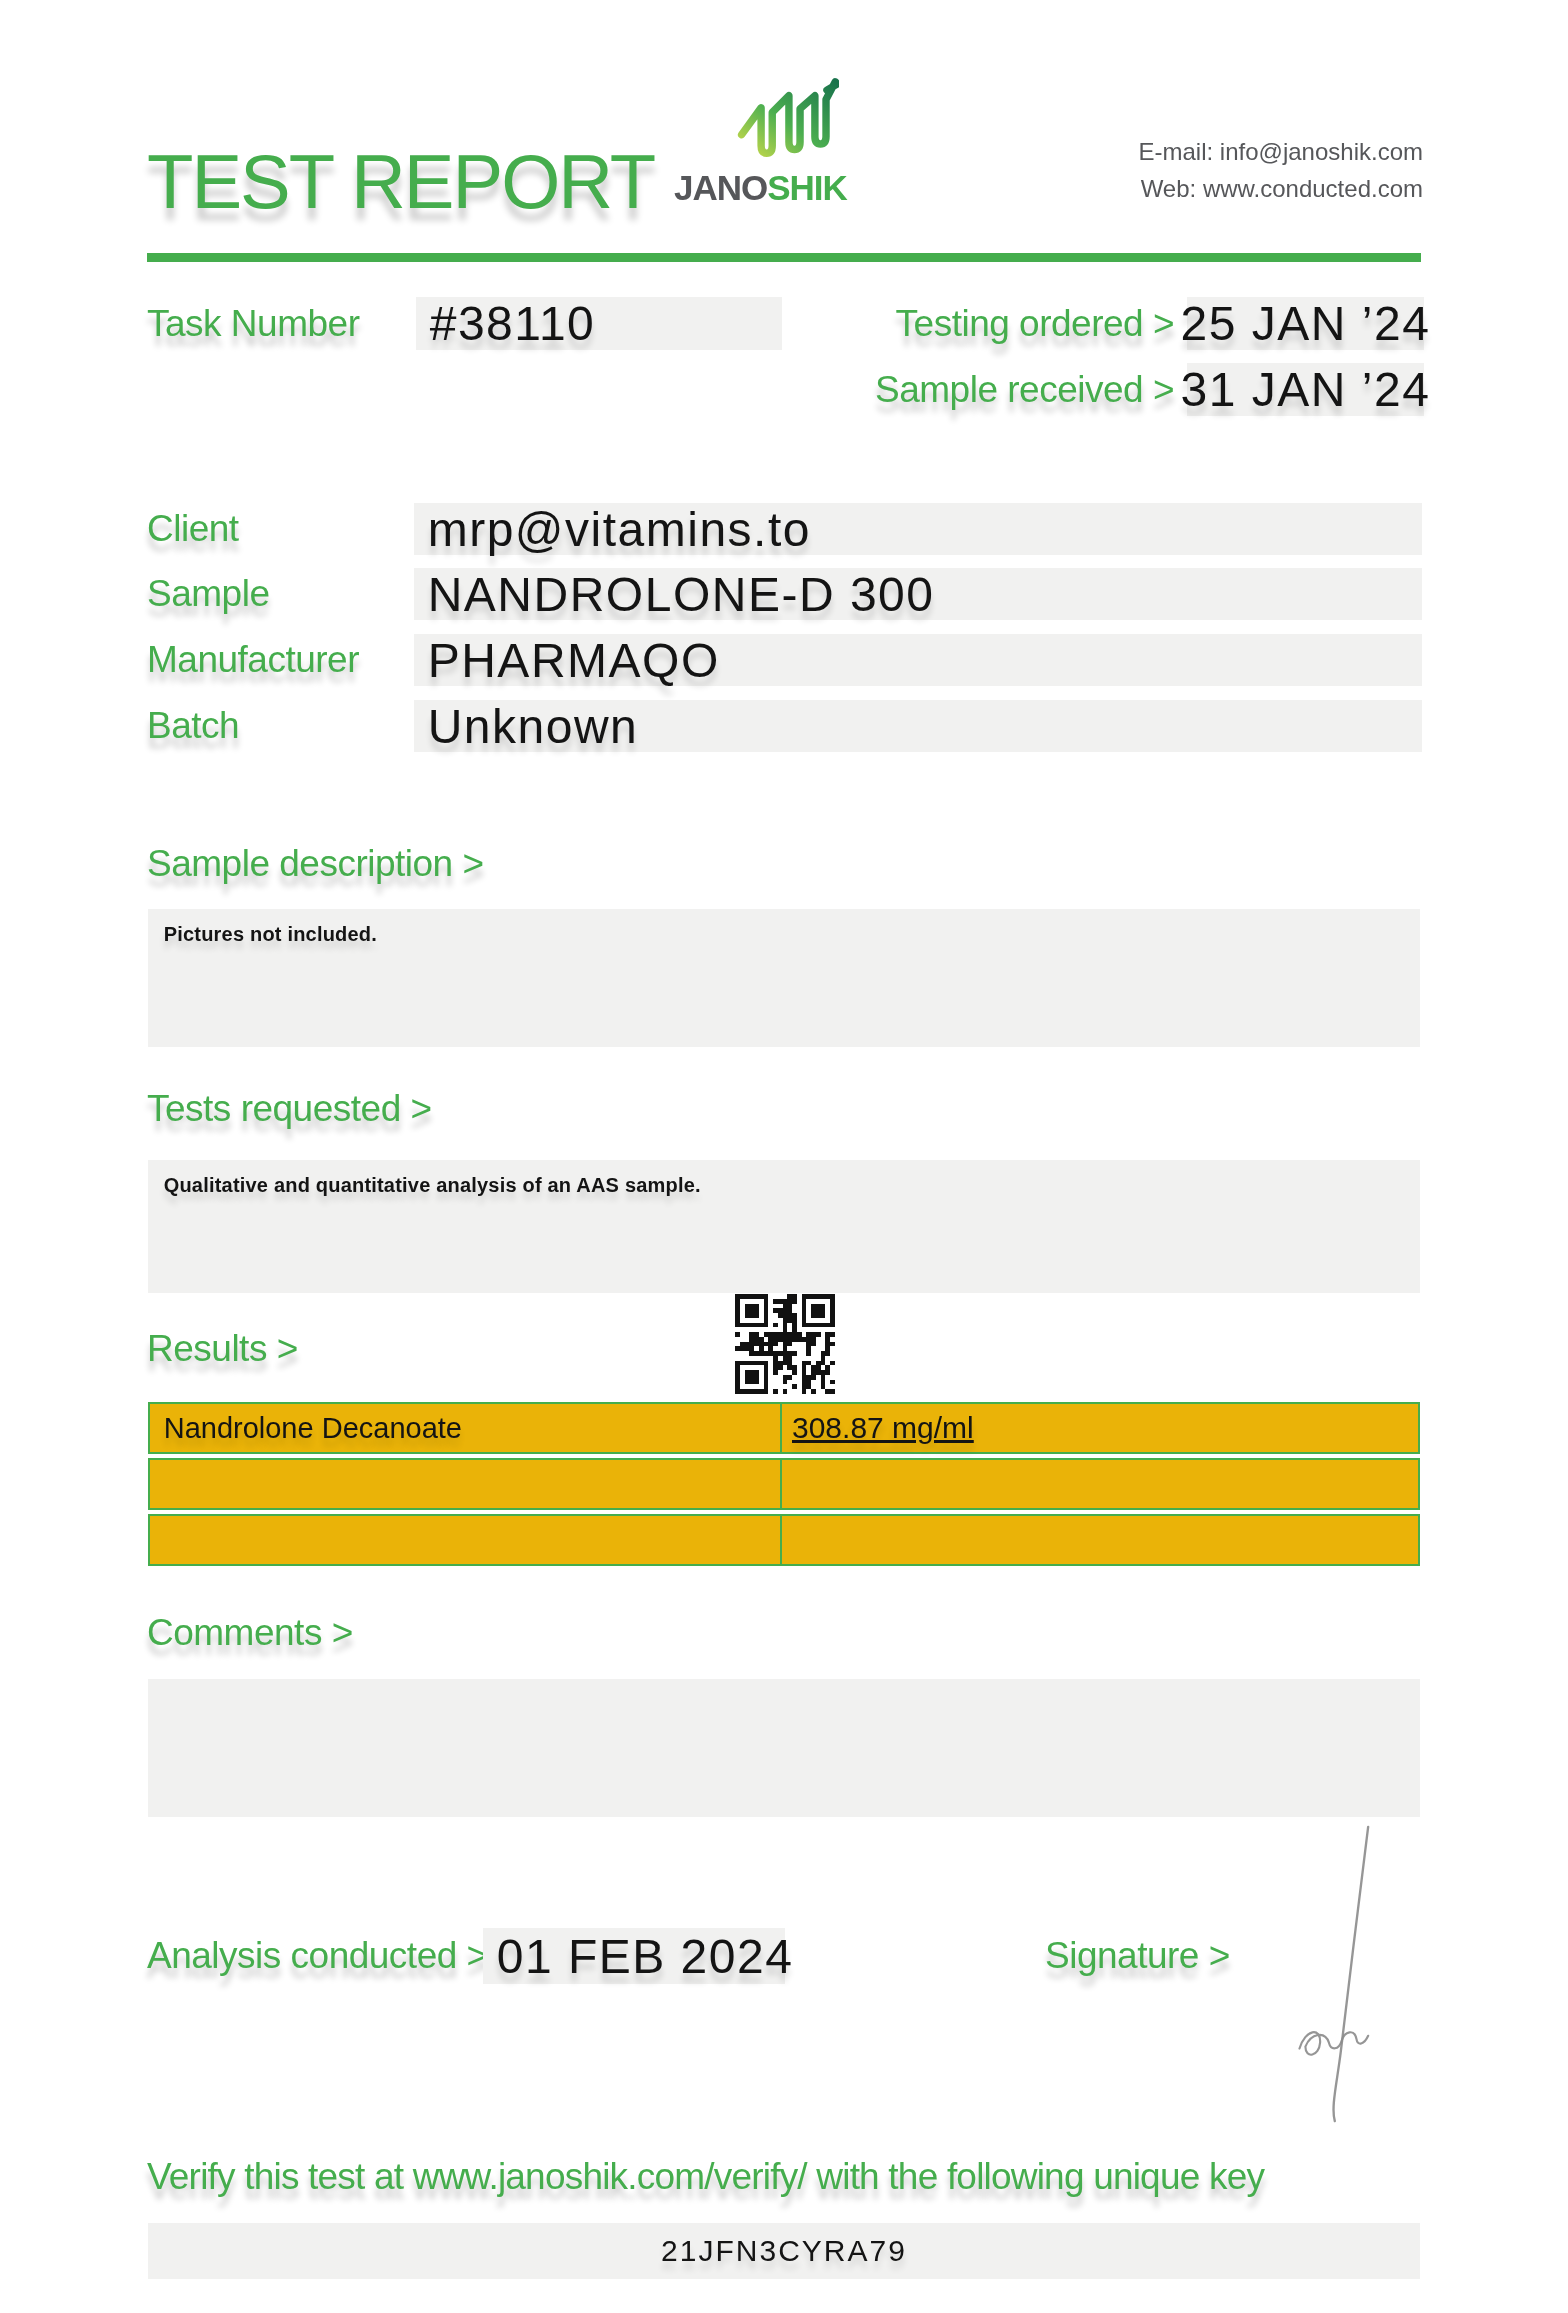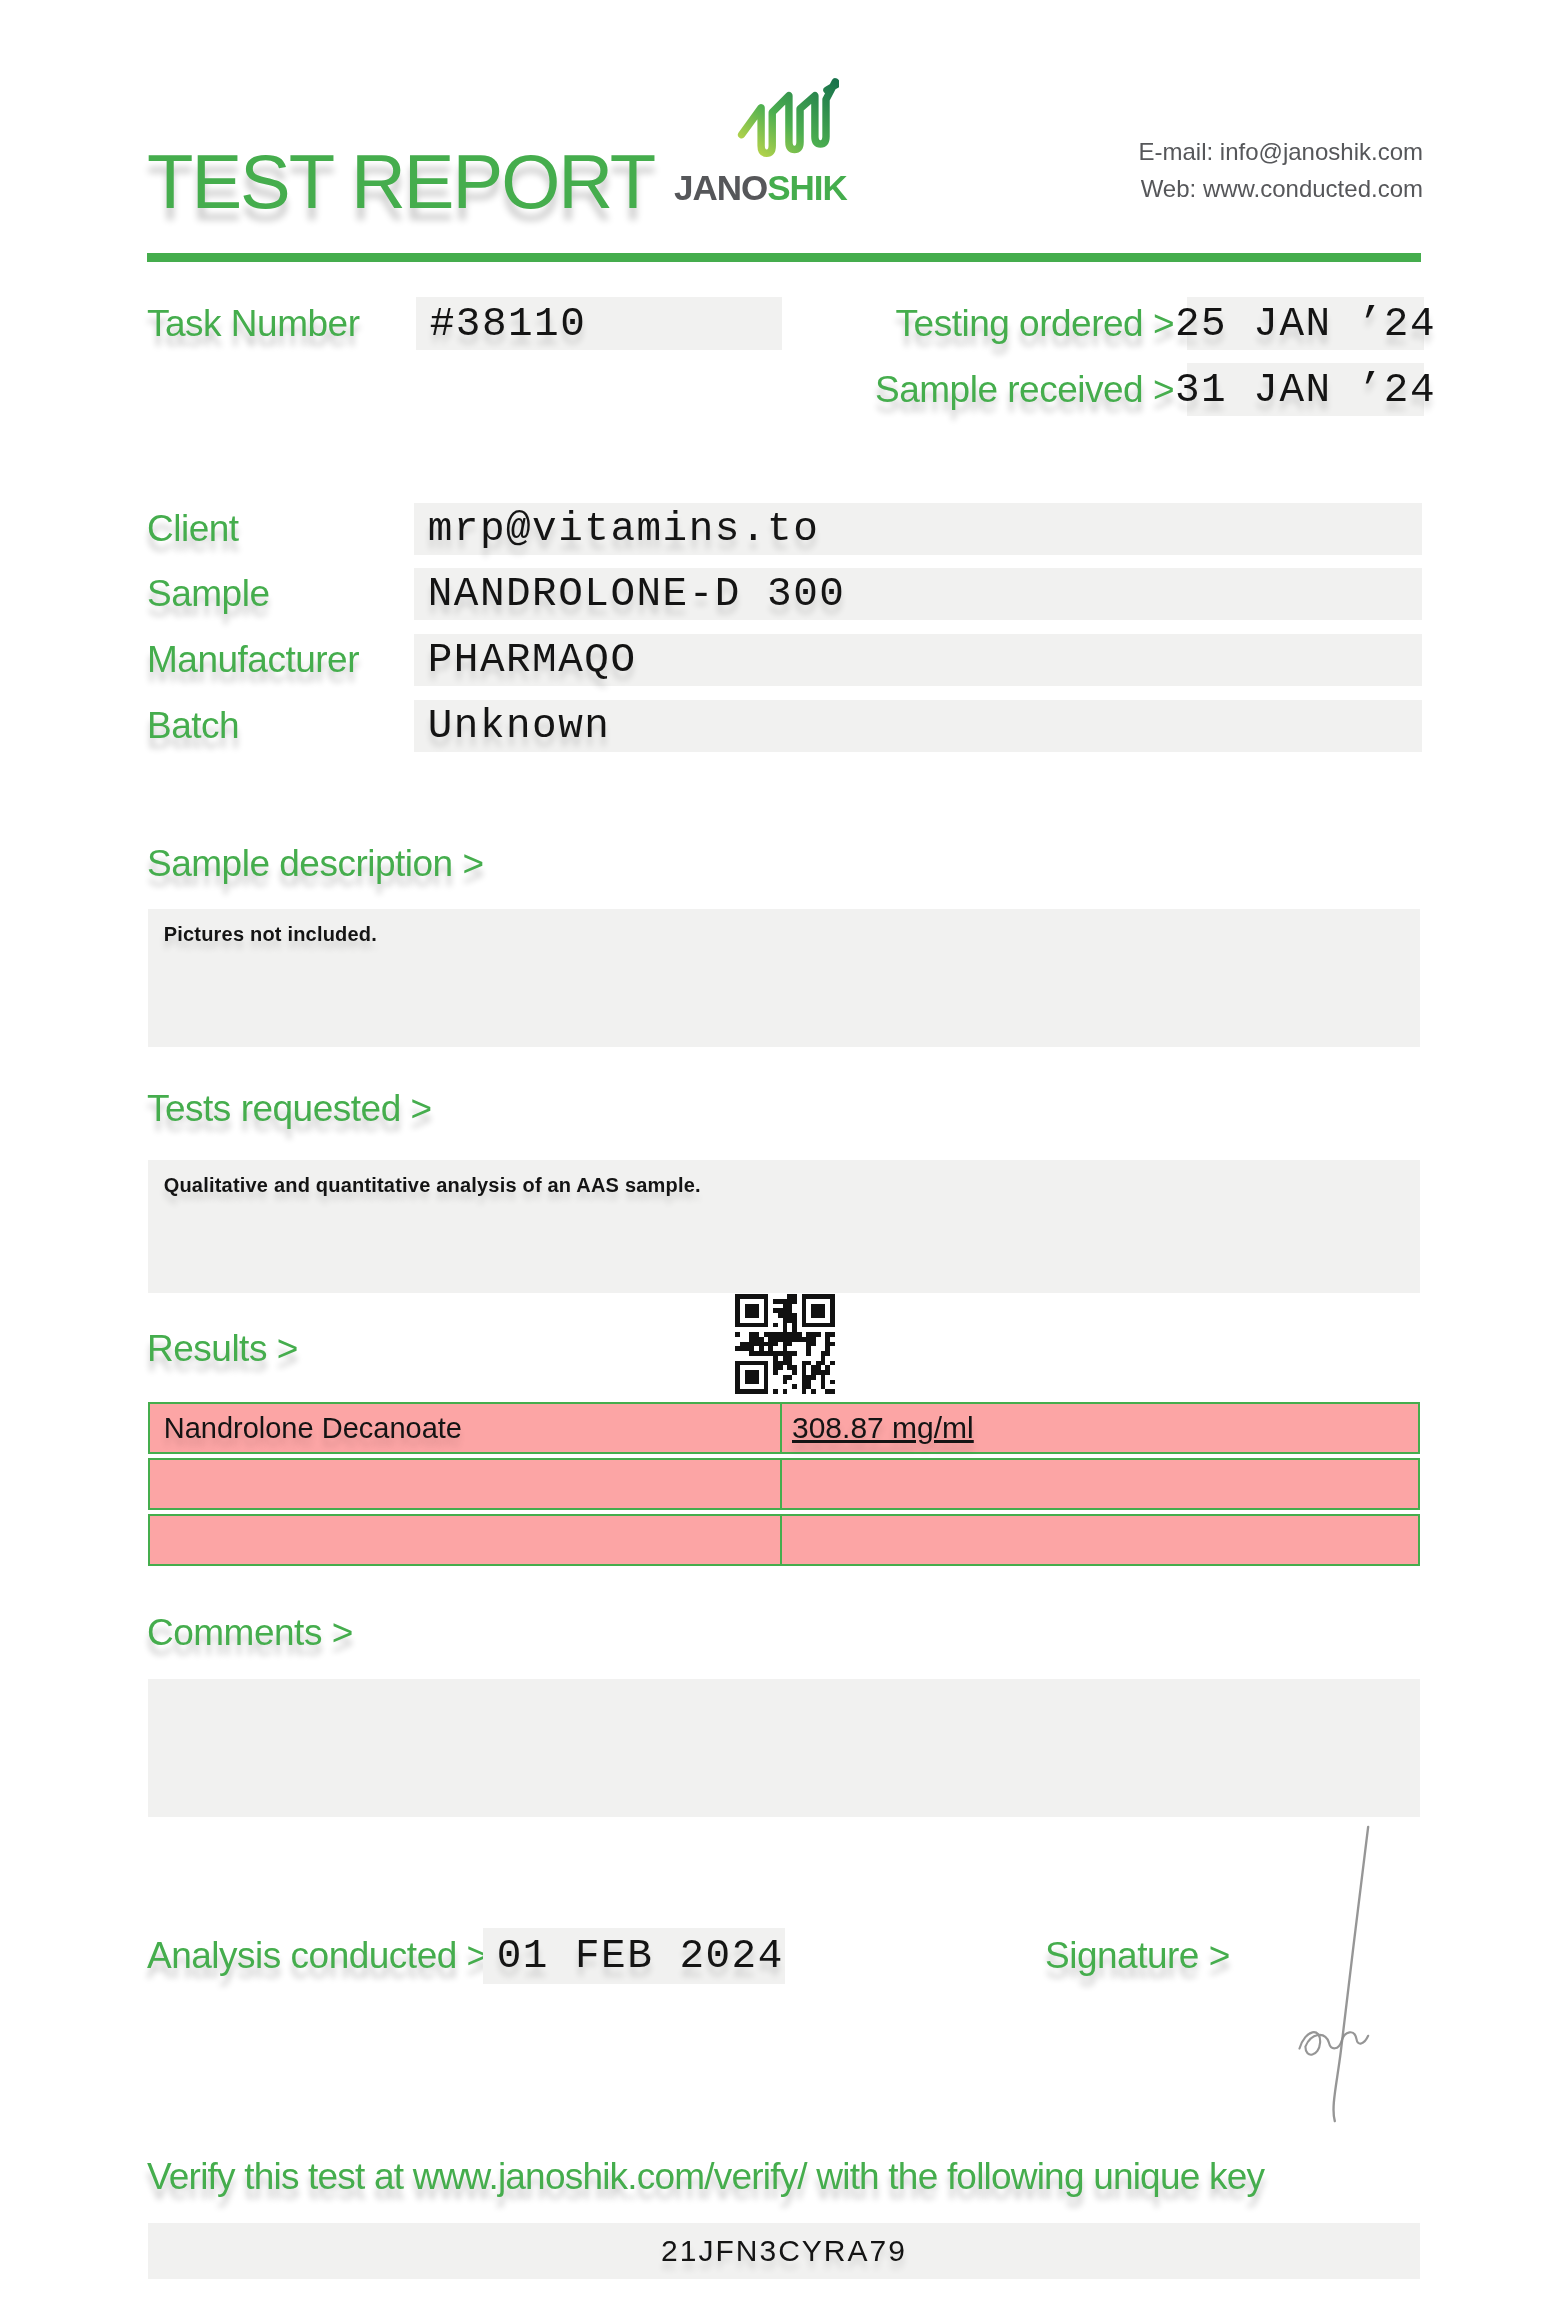--- a/index.html
+++ b/index.html
@@ -26,33 +26,33 @@
   .contact{position:absolute;right:145px;top:133px;text-align:right;font-size:24px;
     line-height:37px;color:var(--logo-gray);}
 
   .rule{position:absolute;left:147px;top:253px;width:1274px;height:8.8px;background:var(--green);}
 
   .glabel{position:absolute;display:flex;align-items:center;color:var(--green);
     font-size:37px;letter-spacing:-0.5px;text-shadow:0 9.8px 6.9px rgba(0,0,0,.22);}
   .glabel.right{justify-content:flex-end;text-align:right;}
 
   .vbox{position:absolute;background:var(--box-gray);display:flex;align-items:center;}
-  .vbox .val{font-size:41px;letter-spacing:1.5px;color:var(--text-dark);
-    text-shadow:0 8.8px 5.9px rgba(0,0,0,.14);white-space:nowrap;font-family:Liberation Mono, monospace;}
+  .vbox .val{font-size:48px;letter-spacing:1.5px;color:var(--text-dark);
+    text-shadow:0 8.8px 5.9px rgba(0,0,0,.14);white-space:nowrap;}
   .pl{padding-left:13.7px;}
   .center{justify-content:center;}
 
   .bigbox{position:absolute;background:var(--box-gray);padding:13.7px 15.7px;
     font-size:20px;color:var(--text-dark);letter-spacing:0.2px;
     text-shadow:0 7.8px 5.9px rgba(0,0,0,.12);font-weight:bold;}
 
   .qr{position:absolute;left:735px;top:1294px;width:100px;height:100px;}
 
   .rtable{position:absolute;left:148px;top:1402px;width:1272px;}
-  .rrow{display:flex;height:52px;border:2.9px solid var(--green);margin-bottom:3.9px;background:#fca5a5;}
+  .rrow{display:flex;height:52px;border:2.9px solid var(--green);margin-bottom:3.9px;background:#eab308;}
   .rcell1{width:632px;border-right:2.9px solid var(--green);display:flex;align-items:center;
     padding-left:13.7px;font-size:29px;color:var(--text-dark);text-shadow:0 7.8px 5.9px rgba(0,0,0,.12);}
   .rcell2{flex:1;display:flex;align-items:center;padding-left:10px;font-size:30px;
     color:var(--text-dark);text-shadow:0 7.8px 5.9px rgba(0,0,0,.12);text-decoration:underline;}
 
   .sig{position:absolute;left:1266px;top:1821px;width:118px;height:306px;}
 
   .verify-head{position:absolute;left:147px;top:2156px;font-size:37px;letter-spacing:-0.8px;
     color:var(--green);white-space:nowrap;text-shadow:0 9.8px 6.9px rgba(0,0,0,.22);}
   .key-box{position:absolute;left:148px;top:2223px;width:1272px;height:56px;

